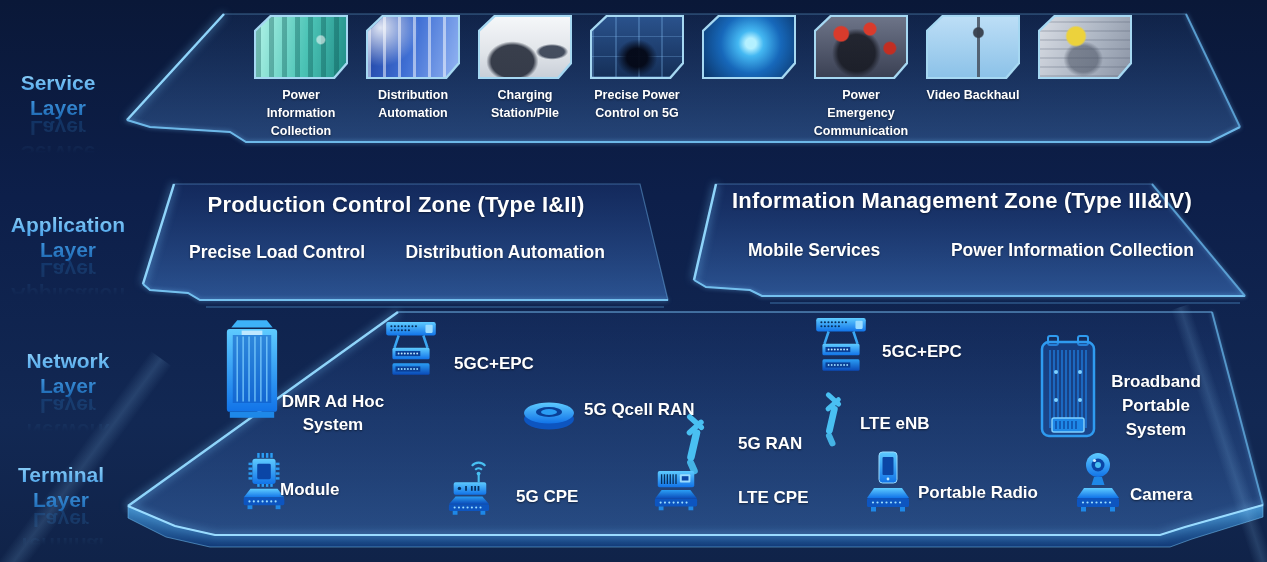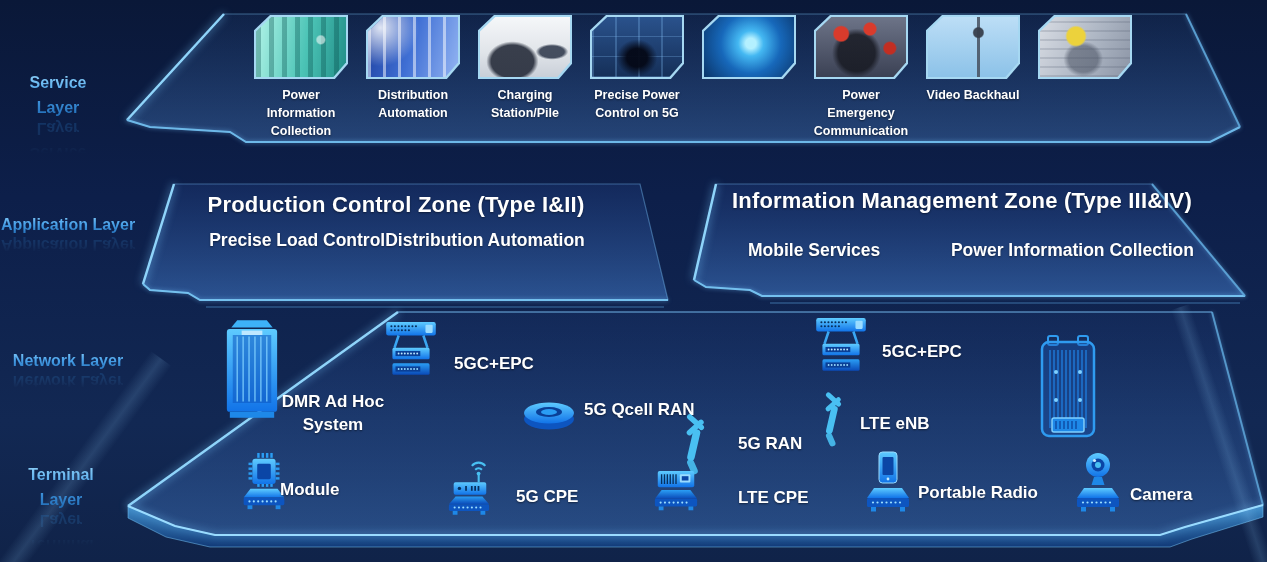--- a/index.html
+++ b/index.html
@@ -7,21 +7,21 @@
     position:relative;width:1267px;height:562px;overflow:hidden;
     font-family:"Liberation Sans",sans-serif;
     background:linear-gradient(180deg,#0a1838 0%,#0d1f4a 35%,#122853 75%,#102349 100%);
   }
   svg{display:block}
   .plat{position:absolute;inset:0;pointer-events:none;}
   .glowline{filter:drop-shadow(0 0 4px rgba(120,200,255,.85));}
   .softline{filter:drop-shadow(0 0 2px rgba(110,180,240,.6));}
 
   
-  .layer-label{position:absolute;text-align:center;font-weight:800;font-size:16px;line-height:25px;}
+  .layer-label{position:absolute;text-align:center;font-weight:800;font-size:21px;line-height:25px;}
   .layer-label .txt{
     display:block;
     background:linear-gradient(180deg,#9ad8fa 0%,#49a2ea 48%,#1a63ad 100%);
     -webkit-background-clip:text;background-clip:text;
     -webkit-text-fill-color:transparent;color:transparent;
   }
   .layer-label .mirror{
     transform:scaleY(-1);opacity:.30;margin-top:-4px;filter:blur(.6px);
     -webkit-mask-image:linear-gradient(to top,rgba(0,0,0,.95) 10%,transparent 75%);
     mask-image:linear-gradient(to top,rgba(0,0,0,.95) 10%,transparent 75%);
@@ -211,21 +211,21 @@
     </div>
     <div class="tile">
       <div class="thumb-frame">
           <div class="thumb th8"></div>
         </div>
     </div>
   </div>
 
   <div class="zone" style="left:165px;top:192px;width:462px;">
     <div class="zone-title">Production Control Zone (Type I&amp;II)</div>
-    <div class="zone-items" style="margin-top:12px;padding:0 22px 0 24px;justify-content:center;">
+    <div class="zone-items" style="margin-top:24px;padding:0 22px 0 24px;">
       <span>Precise Load Control</span>
       <span>Distribution Automation</span>
     </div>
   </div>
   <div class="zone" style="left:716px;top:188px;width:492px;">
     <div class="zone-title">Information Management  Zone (Type III&amp;IV)</div>
     <div class="zone-items" style="margin-top:26px;padding:0 14px 0 32px;gap:48px;">
       <span>Mobile Services</span>
       <span>Power Information Collection</span>
     </div>
@@ -366,20 +366,21 @@
     <path d="M14 16 v78 M18 16 v78 M22 16 v78 M26 16 v78 M30 16 v78 M34 16 v78 M38 16 v78 M42 16 v78 M46 16 v78 M50 16 v78" stroke="#1e78d8" stroke-width="1.6" opacity=".9"></path>
     <g fill="#7fd0ff">
         <circle cx="20" cy="38" r="2"></circle>
         <circle cx="44" cy="38" r="2"></circle>
         <circle cx="20" cy="66" r="2"></circle>
         <circle cx="44" cy="66" r="2"></circle>
       </g>
     <rect x="16" y="84" width="32" height="14" rx="2" fill="#1e88e8" stroke="#7fd0ff" stroke-width="1.5"></rect>
     <path d="M20 87 v8 M24 87 v8 M28 87 v8 M32 87 v8 M36 87 v8 M40 87 v8" stroke="#0a3f96" stroke-width="1.2"></path>
   </svg>
+  <div class="node-label ctr" style="left:1102px;top:370px;width:108px;line-height:24px;">Broadband Portable System</div>
 
   <svg class="node-icon" style="left:240px;top:452px;" width="48" height="62" viewBox="0 0 48 64">
     <g fill="#2a9df4">
       <rect x="17" y="1" width="2.5" height="5"></rect>
         <rect x="21.5" y="1" width="2.5" height="5"></rect>
         <rect x="26" y="1" width="2.5" height="5"></rect>
         <rect x="30.5" y="1" width="2.5" height="5"></rect>
       <rect x="8" y="11" width="4" height="2.5"></rect>
         <rect x="8" y="16" width="4" height="2.5"></rect>
         <rect x="8" y="21" width="4" height="2.5"></rect>

